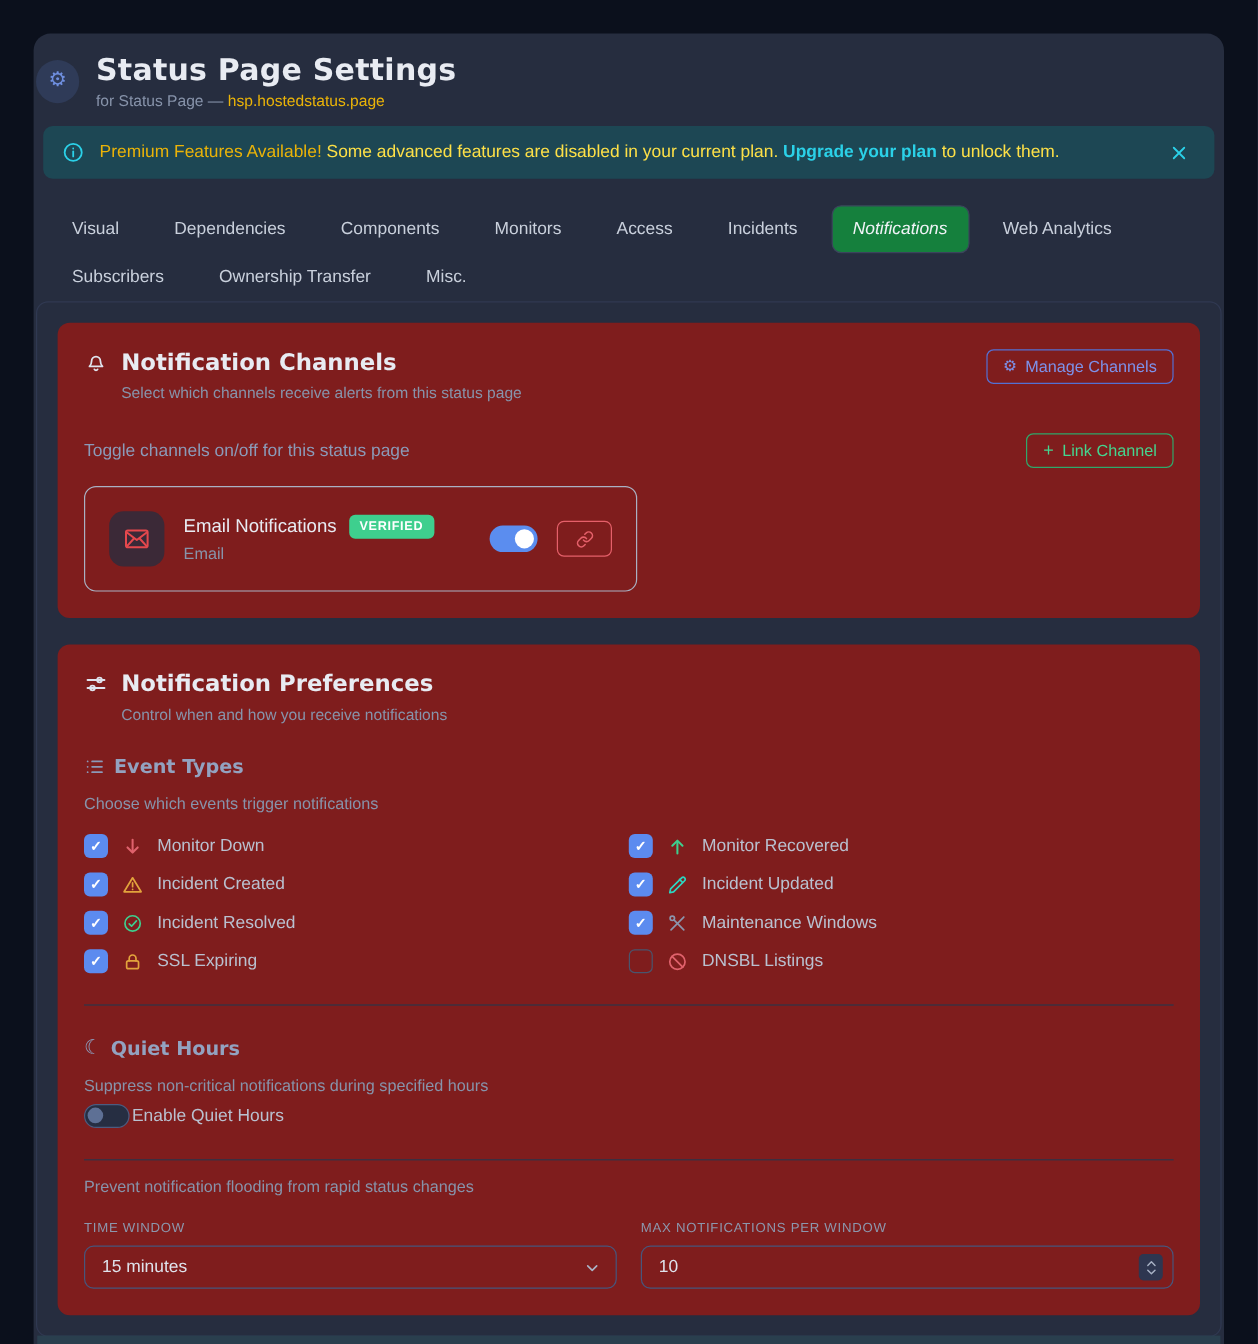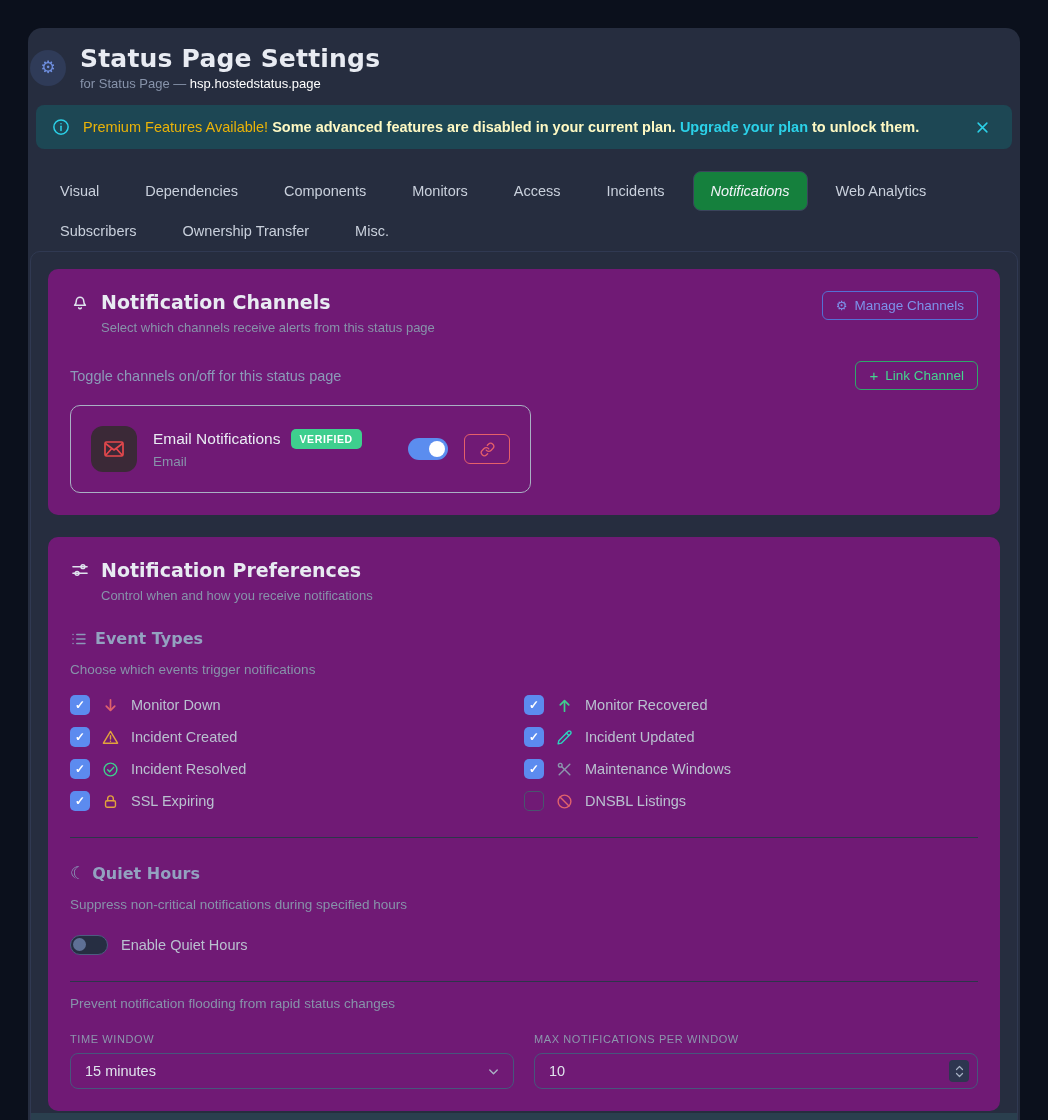--- a/index.html
+++ b/index.html
@@ -18,48 +18,48 @@
   }
   
   .page-header { display:flex; align-items:center; gap:14px; padding:4px 24px 0 2px; }
   .avatar {
     width:36px; height:36px; border-radius:50%; background:#2f3b58;
     display:flex; align-items:center; justify-content:center; flex:0 0 auto;
   }
   .avatar .gear { font-family:"DejaVu Sans",sans-serif; font-size:17px; color:#6f8fe0; line-height:1; }
   .page-title { font-family:"DejaVu Sans",sans-serif; font-size:25px; font-weight:bold; color:#e8ebf2; letter-spacing:.2px; }
   .page-subtitle { font-size:13px; color:#8793aa; margin-top:3px; }
-  .page-subtitle a { color:#ffffff; text-decoration:none; cursor:pointer; }
+  .page-subtitle a { color:#eab308; text-decoration:none; cursor:pointer; }
 
   
   .banner {
     margin:14px 8px 0 8px; height:44px; border-radius:8px; background:#1d4754;
     display:flex; align-items:center; padding:0 18px 0 16px; gap:13px;
     font-size:14.5px;
   }
   .banner .icon-info { flex:0 0 auto; display:flex; }
   .banner-bold { color:#eab308; font-weight:normal; }
-  .banner-text { color:#fef9c3;font-weight:bold; }
+  .banner-text { color:#fde047; }
   .banner-link { color:#2bd1e8; font-weight:bold; cursor:pointer; }
   .banner-close { margin-left:auto; background:none; border:none; cursor:pointer; display:flex; padding:4px; }
 
   
   .tabs { display:flex; flex-wrap:wrap; margin-top:22px; padding:0 14px; }
   .tab {
     background:none; border:1px solid transparent; color:#c9d0dc; font-family:"Liberation Sans",sans-serif;
     font-size:14.5px; padding:0 17px; height:40px; border-radius:8px; cursor:pointer; margin-right:10px;
   }
   .tab.active { background:#15803d; border-color:#3b445c; color:#f1f3f7;font-style:italic; }
 
   
   .panel {
     margin:0 2px; border:1px solid #303952; border-radius:10px;
     padding:17px; background:transparent;
   }
-  .card { background:#701a75; border-radius:10px; padding:22px; }
+  .card { background:#7f1d1d; border-radius:10px; padding:22px; }
   .card + .card { margin-top:22px; }
 
   .card-head { display:flex; align-items:flex-start; justify-content:space-between; }
   .head-title { display:flex; align-items:center; gap:11px; }
   .head-title .h-icon { display:flex; color:#dfe4ee; }
   .h1t { font-family:"DejaVu Sans",sans-serif; font-size:19px; font-weight:bold; color:#e8ebf2; }
   .card-sub { font-size:13px; color:#8793aa; margin-top:7px; margin-left:31px; }
 
   .btn-outline {
     display:inline-flex; align-items:center; gap:7px; background:transparent; cursor:pointer;
@@ -122,21 +122,21 @@
     display:flex; align-items:center; justify-content:center;
     font-size:12px; font-weight:bold; color:#fff;
   }
   .checkbox.checked { background:#5c8bef; }
   .checkbox.unchecked { background:transparent; border:1.5px solid #49556e; }
   .event-icon { width:17px; height:17px; flex:0 0 auto; }
   .event-label { font-size:14.5px; color:#b9c0cf; }
 
   .divider { border-top:1px solid #2d354a; margin-top:26px; }
 
-  .qh-toggle-row { display:flex; align-items:center; gap:13px; margin-top:23px; }
+  .qh-toggle-row { display:flex; align-items:center; gap:2px; margin-top:8px; }
   .qh-label { font-size:14.5px; color:#b9c0cf; }
 
   .rate-grid { display:grid; grid-template-columns:1fr 1fr; column-gap:20px; margin-top:22px; }
   .field-label {
     font-size:11px; letter-spacing:.6px; color:#8c97ad; margin-bottom:8px; text-transform:uppercase;
   }
   .select, .num-input-wrap {
     height:36px; border:1px solid #47567c; border-radius:8px; background:transparent;
     display:flex; align-items:center; padding:0 12px 0 14px; position:relative; cursor:pointer;
   }

